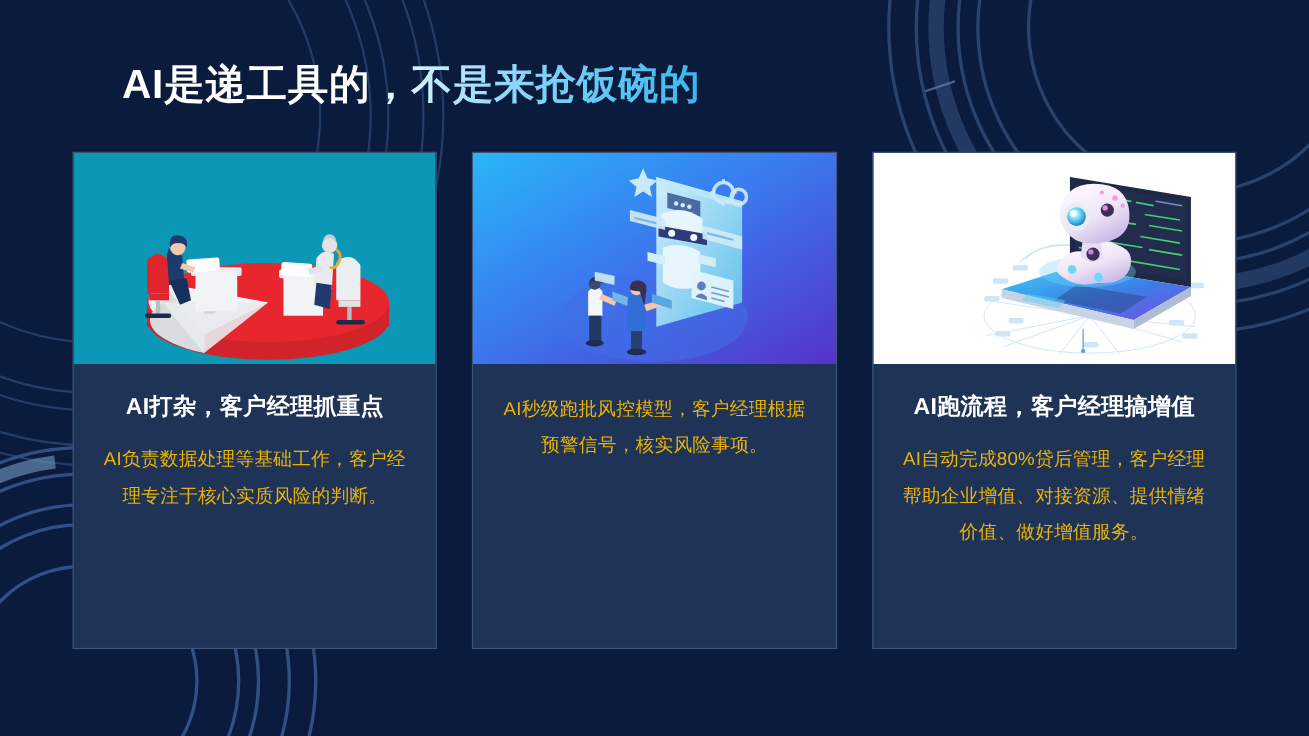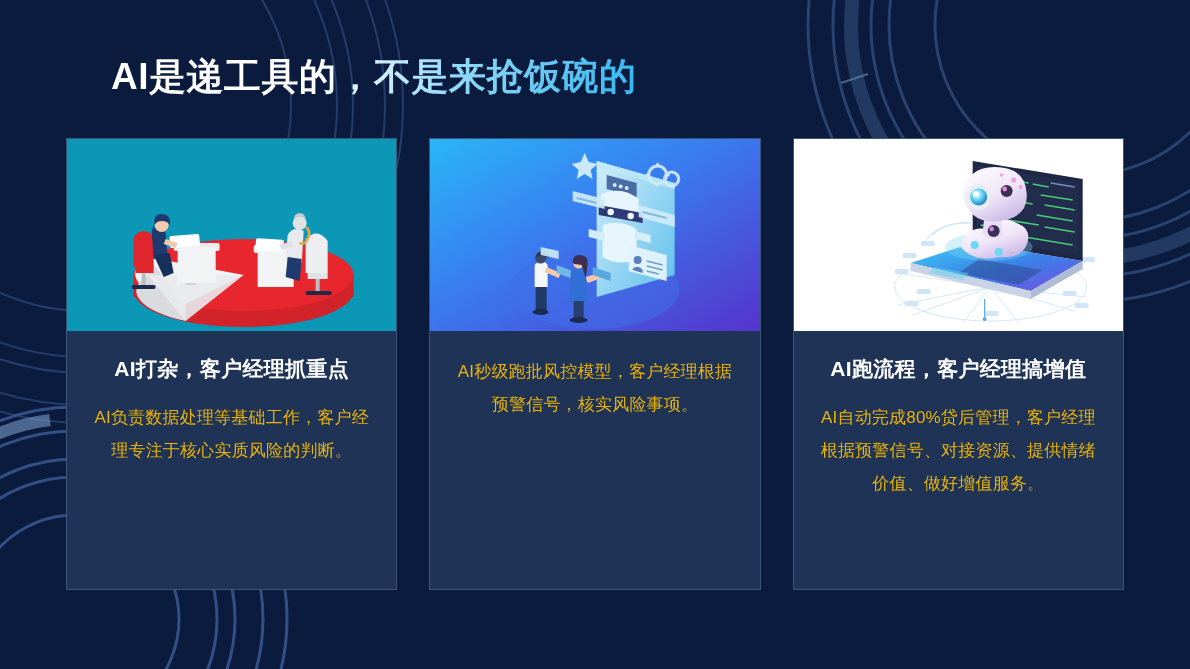--- a/index.html
+++ b/index.html
@@ -368,17 +368,17 @@
         <circle cx="221" cy="41" r="2.6" fill="#f0a0dc"></circle>
         <circle cx="228" cy="48" r="2" fill="#f0a0dc"></circle>
         <circle cx="209" cy="36" r="1.8" fill="#f0a0dc"></circle>
 
         <path d="M140 96 q14 -14 40 -12" fill="none" stroke="#cfe6f8" stroke-width="1.2"></path>
         <path d="M134 100 q16 -18 46 -16" fill="none" stroke="#cfe6f8" stroke-width="1.2"></path>
       </svg>
     </div>
     <div class="card-body">
       <div class="card-heading">AI跑流程，客户经理搞增值</div>
-      <div class="card-desc">AI自动完成80%贷后管理，客户经理根据预警信号、对接资源、提供情绪价值、做好增值服务。</div>
+      <div class="card-desc">AI自动完成80%贷后管理，客户经理帮助企业增值、对接资源、提供情绪价值、做好增值服务。</div>
     </div>
   </div>
 
 </div>
 
 </body></html>

